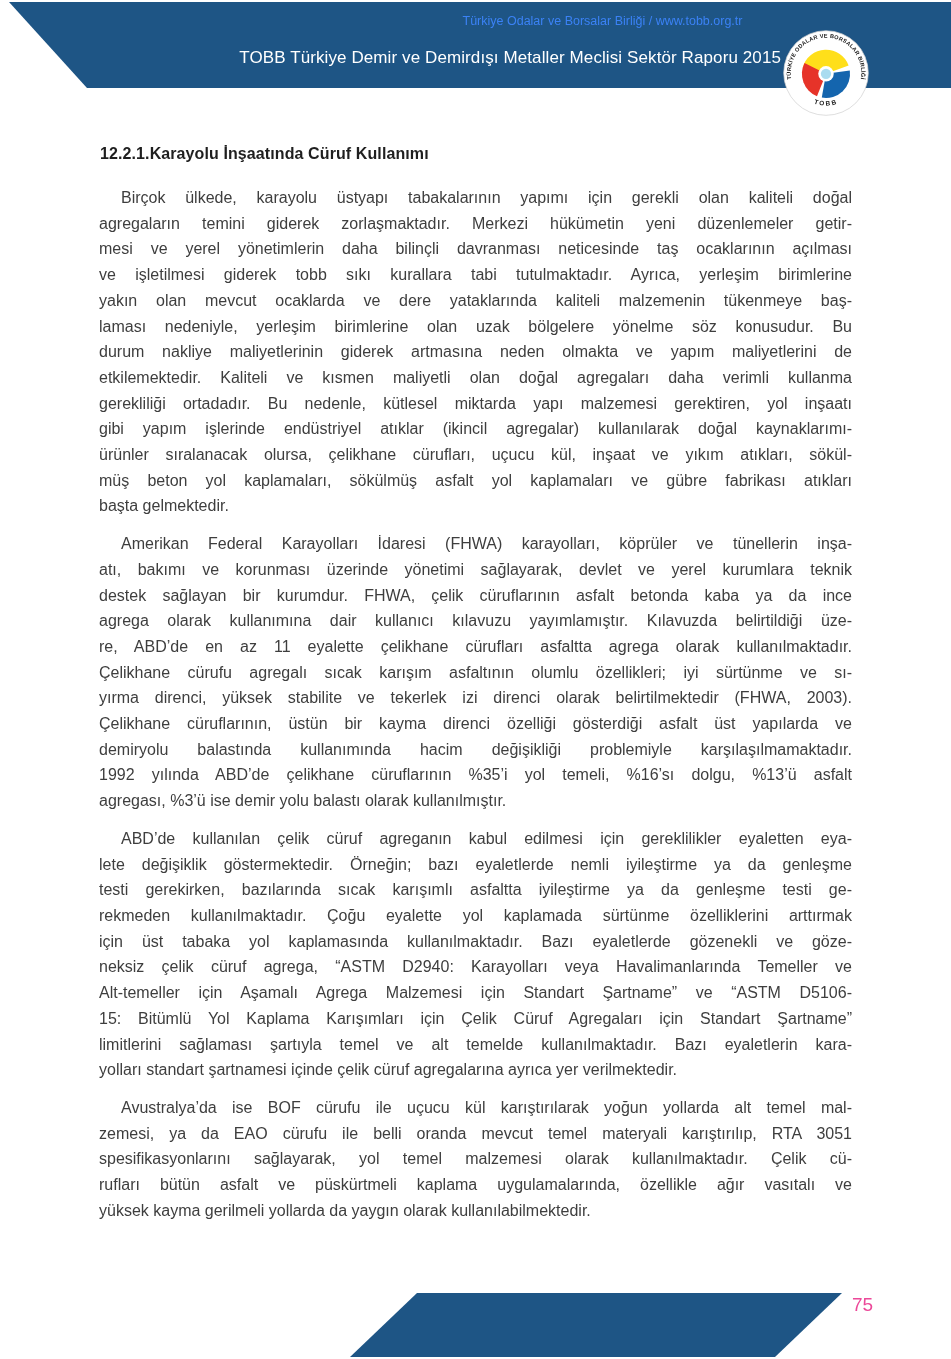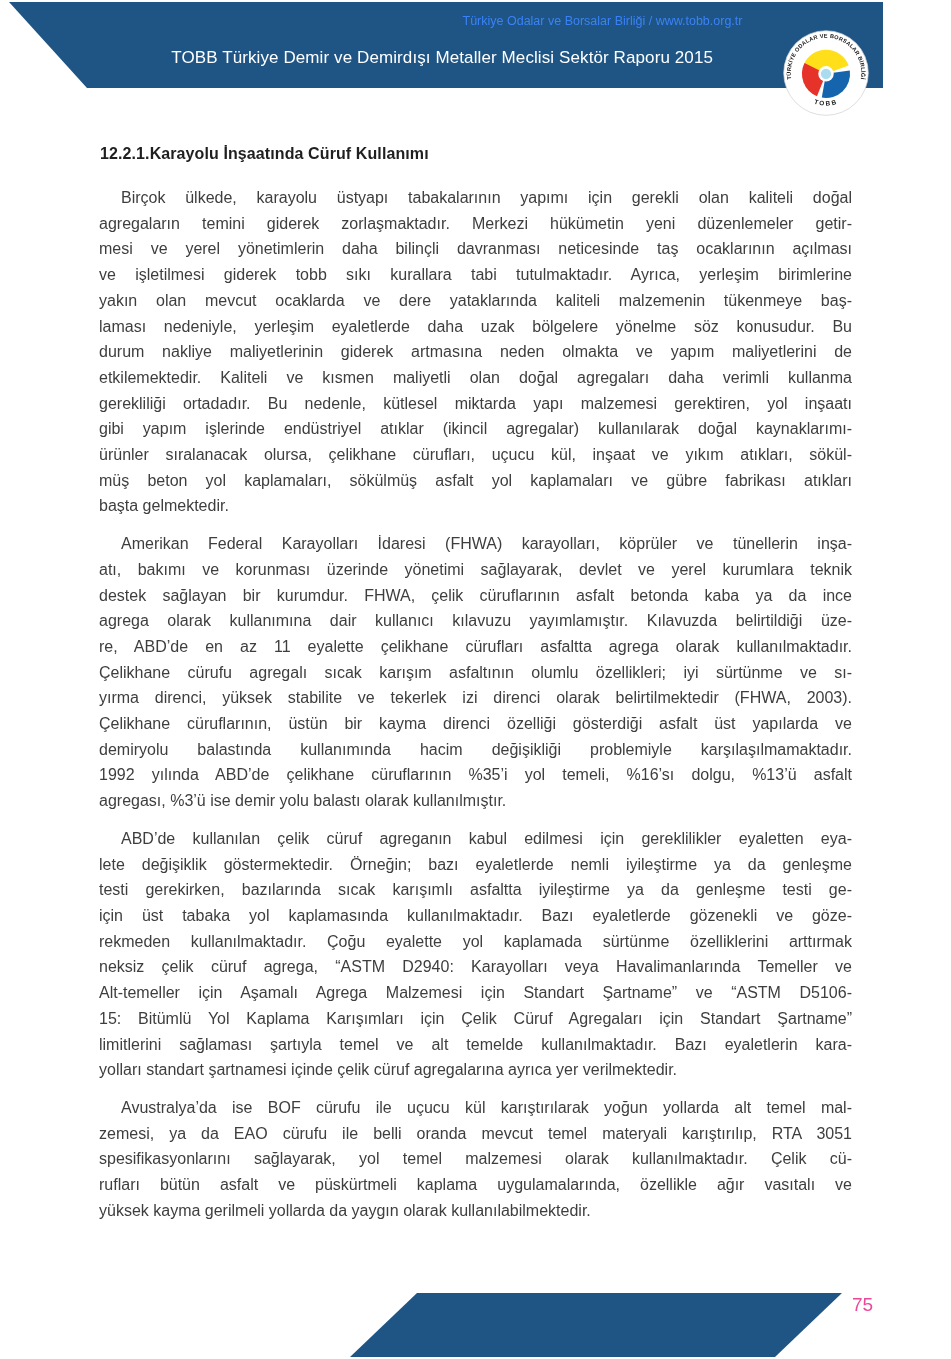--- a/index.html
+++ b/index.html
@@ -9,21 +9,21 @@
     height: 1359px;
     background: #ffffff;
     overflow: hidden;
     font-family: "Liberation Sans", sans-serif;
   }
 
   
   .banner {
     position: absolute;
     top: 2px; left: 0;
-    width: 883px; height: 86px;
+    width: 951px; height: 86px;
     background: #1e5585;
     clip-path: polygon(9px 0, 951px 0, 951px 86px, 87px 86px);
   }
   .banner-title {
     position: absolute;
     top: 47px;
     right: 170px;
     color: #ffffff;
     font-size: 17px;
     line-height: 17px;
@@ -126,21 +126,21 @@
 
   <div class="content">
     <h1>12.2.1.Karayolu İnşaatında Cüruf Kullanımı</h1>
     <div id="paragraphs">
         <div class="para">
           <div class="line first">Birçok ülkede, karayolu üstyapı tabakalarının yapımı için gerekli olan kaliteli doğal</div>
           <div class="line">agregaların temini giderek zorlaşmaktadır. Merkezi hükümetin yeni düzenlemeler getir-</div>
           <div class="line">mesi ve yerel yönetimlerin daha bilinçli davranması neticesinde taş ocaklarının açılması</div>
           <div class="line">ve işletilmesi giderek tobb sıkı kurallara tabi tutulmaktadır. Ayrıca, yerleşim birimlerine</div>
           <div class="line">yakın olan mevcut ocaklarda ve dere yataklarında kaliteli malzemenin tükenmeye baş-</div>
-          <div class="line">laması nedeniyle, yerleşim eyaletlerde daha uzak bölgelere yönelme söz konusudur. Bu</div>
+          <div class="line">laması nedeniyle, yerleşim birimlerine olan uzak bölgelere yönelme söz konusudur. Bu</div>
           <div class="line">durum nakliye maliyetlerinin giderek artmasına neden olmakta ve yapım maliyetlerini de</div>
           <div class="line">etkilemektedir. Kaliteli ve kısmen maliyetli olan doğal agregaları daha verimli kullanma</div>
           <div class="line">gerekliliği ortadadır. Bu nedenle, kütlesel miktarda yapı malzemesi gerektiren, yol inşaatı</div>
           <div class="line">gibi yapım işlerinde endüstriyel atıklar (ikincil agregalar) kullanılarak doğal kaynaklarımı-</div>
           <div class="line">ürünler sıralanacak olursa, çelikhane cürufları, uçucu kül, inşaat ve yıkım atıkları, sökül-</div>
           <div class="line">müş beton yol kaplamaları, sökülmüş asfalt yol kaplamaları ve gübre fabrikası atıkları</div>
           <div class="line last">başta gelmektedir.</div>
         </div>
         <div class="para">
           <div class="line first">Amerikan Federal Karayolları İdaresi (FHWA) karayolları, köprüler ve tünellerin inşa-</div>
@@ -152,22 +152,22 @@
           <div class="line">yırma direnci, yüksek stabilite ve tekerlek izi direnci olarak belirtilmektedir (FHWA, 2003).</div>
           <div class="line">Çelikhane cüruflarının, üstün bir kayma direnci özelliği gösterdiği asfalt üst yapılarda ve</div>
           <div class="line">demiryolu balastında kullanımında hacim değişikliği problemiyle karşılaşılmamaktadır.</div>
           <div class="line">1992 yılında ABD’de çelikhane cüruflarının %35’i yol temeli, %16’sı dolgu, %13’ü asfalt</div>
           <div class="line last">agregası, %3’ü ise demir yolu balastı olarak kullanılmıştır.</div>
         </div>
         <div class="para">
           <div class="line first">ABD’de kullanılan çelik cüruf agreganın kabul edilmesi için gereklilikler eyaletten eya-</div>
           <div class="line">lete değişiklik göstermektedir. Örneğin; bazı eyaletlerde nemli iyileştirme ya da genleşme</div>
           <div class="line">testi gerekirken, bazılarında sıcak karışımlı asfaltta iyileştirme ya da genleşme testi ge-</div>
+          <div class="line">rekmeden kullanılmaktadır. Çoğu eyalette yol kaplamada sürtünme özelliklerini arttırmak</div>
           <div class="line">için üst tabaka yol kaplamasında kullanılmaktadır. Bazı eyaletlerde gözenekli ve göze-</div>
-          <div class="line">rekmeden kullanılmaktadır. Çoğu eyalette yol kaplamada sürtünme özelliklerini arttırmak</div>
           <div class="line">neksiz çelik cüruf agrega, “ASTM D2940: Karayolları veya Havalimanlarında Temeller ve</div>
           <div class="line">Alt-temeller için Aşamalı Agrega Malzemesi için Standart Şartname” ve “ASTM D5106-</div>
           <div class="line">15: Bitümlü Yol Kaplama Karışımları için Çelik Cüruf Agregaları için Standart Şartname”</div>
           <div class="line">limitlerini sağlaması şartıyla temel ve alt temelde kullanılmaktadır. Bazı eyaletlerin kara-</div>
           <div class="line last">yolları standart şartnamesi içinde çelik cüruf agregalarına ayrıca yer verilmektedir.</div>
         </div>
         <div class="para">
           <div class="line first">Avustralya’da ise BOF cürufu ile uçucu kül karıştırılarak yoğun yollarda alt temel mal-</div>
           <div class="line">zemesi, ya da EAO cürufu ile belli oranda mevcut temel materyali karıştırılıp, RTA 3051</div>
           <div class="line">spesifikasyonlarını sağlayarak, yol temel malzemesi olarak kullanılmaktadır. Çelik cü-</div>

